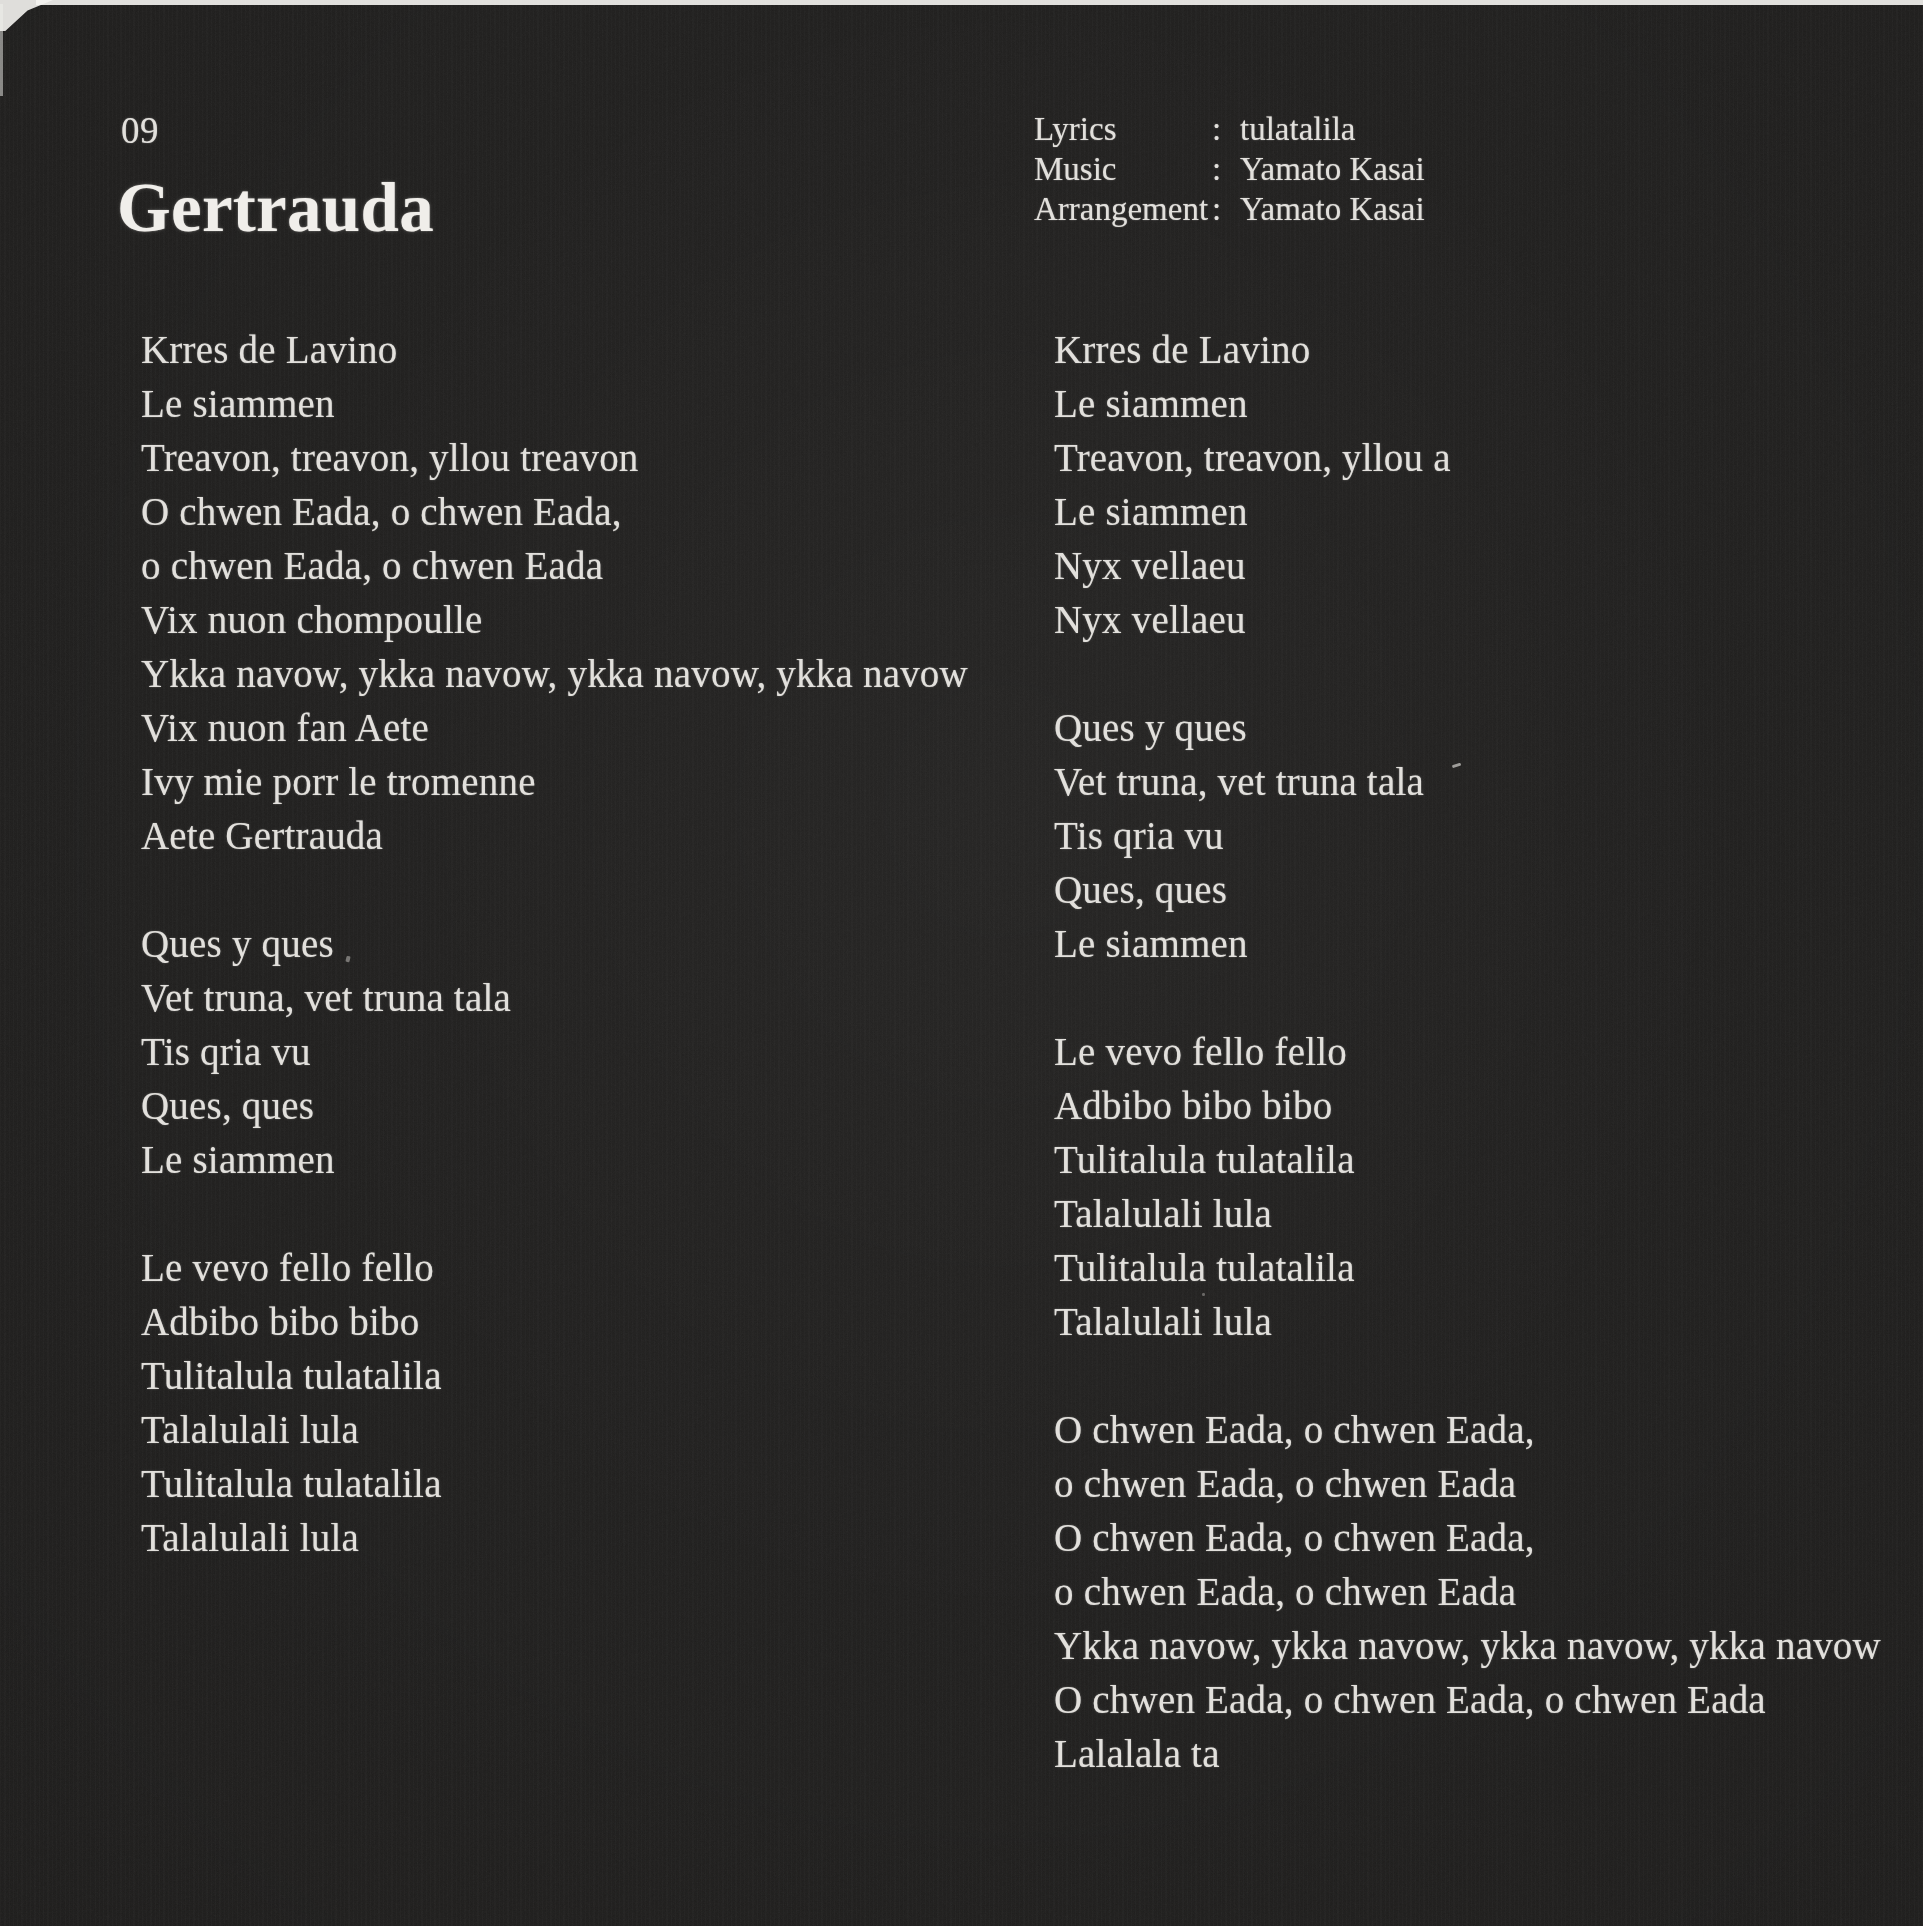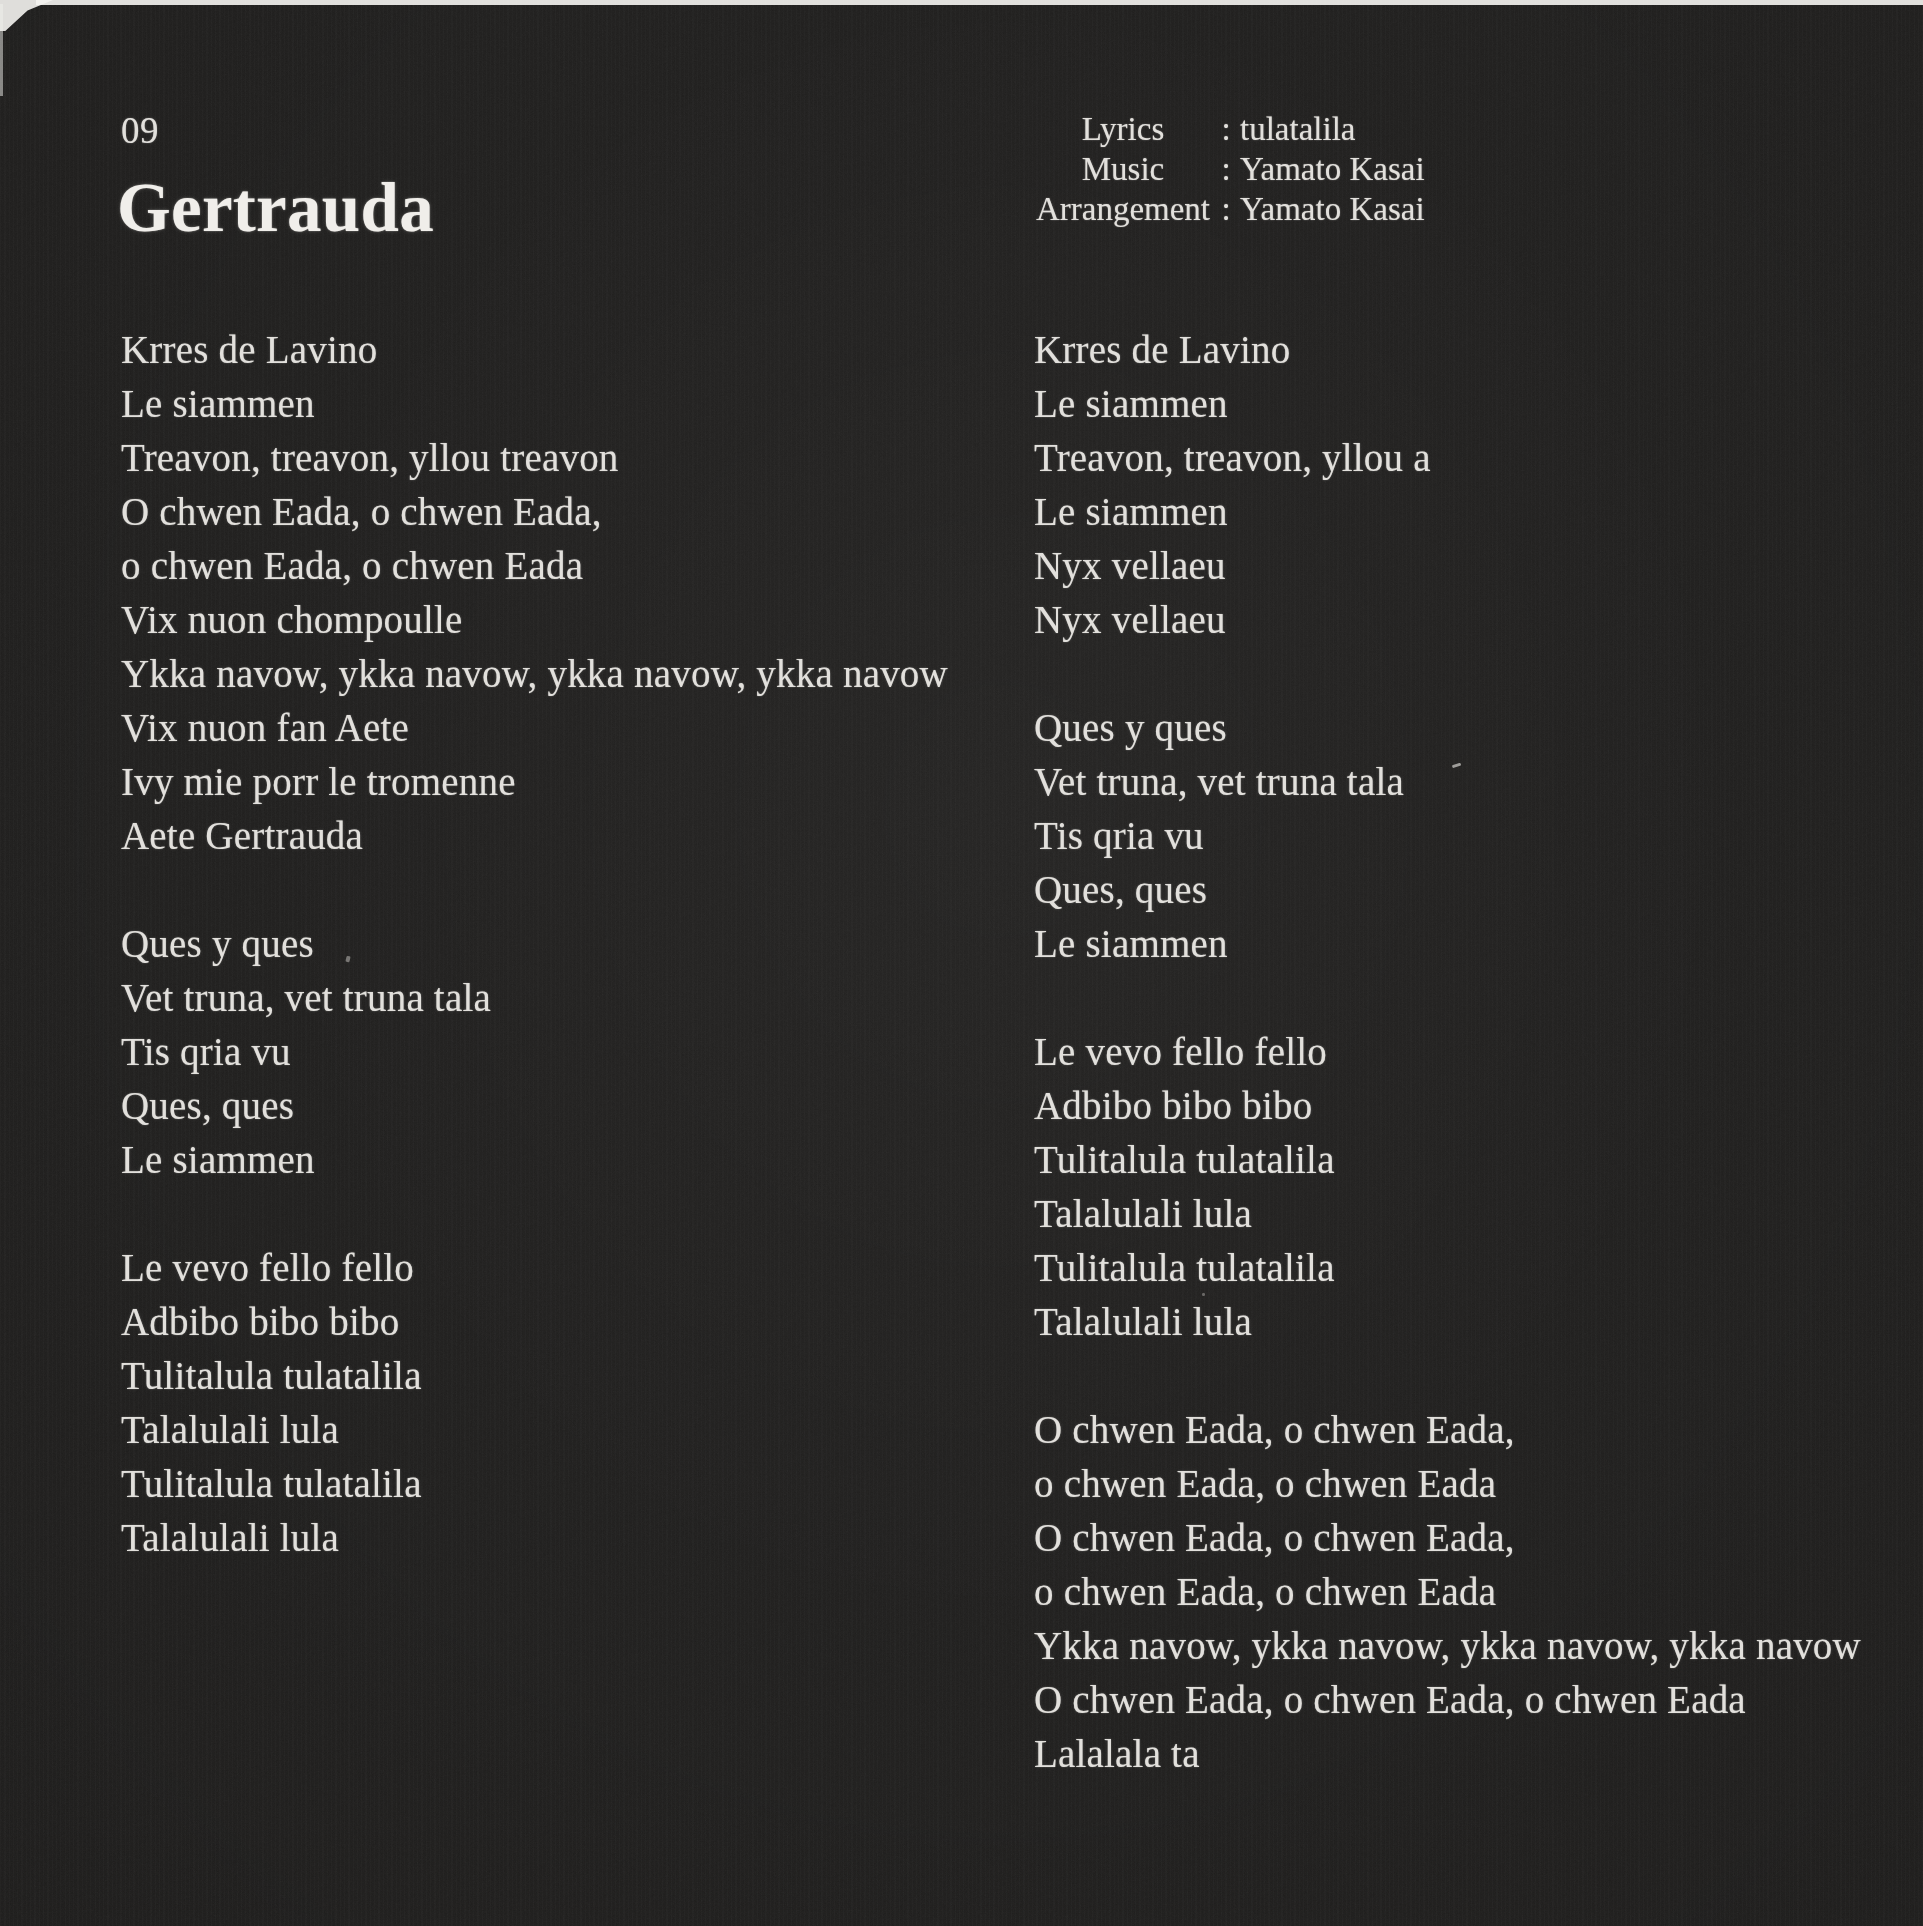--- a/index.html
+++ b/index.html
@@ -57,32 +57,33 @@
   }
   
   .credits {
     position: absolute;
     left: 1034px;
     top: 109px;
     font-size: 33px;
     line-height: 40px;
     text-shadow: 0 0 1.2px rgba(232,230,226,0.5), 0 0 3.7px rgba(232,230,226,0.1);
   }
-  .credit-row { display: flex; text-align: center; }
+  .credit-row { display: flex; }
   .credit-label { width: 178px; }
   .credit-sep { width: 28px; }
   
   .lyrics-col {
     position: absolute;
     top: 323px;
     font-size: 39px;
     line-height: 54px;
     letter-spacing: 0.2px;
     white-space: nowrap;
     text-shadow: 0 0 1.2px rgba(230,228,224,0.5), 0 0 4.3px rgba(230,228,224,0.1);
+    margin-left: 20px;
   }
   .lyrics-col.left  { left: 121px; }
   .lyrics-col.right { left: 1034px; }
   .stanza + .stanza { margin-top: 54px; font-family: Liberation Serif, serif; }
   
   .scan-strip-top {
     position: absolute;
     top: 0; left: 36px; right: 0;
     height: 4.9px;
     background: #f2f1ee;

